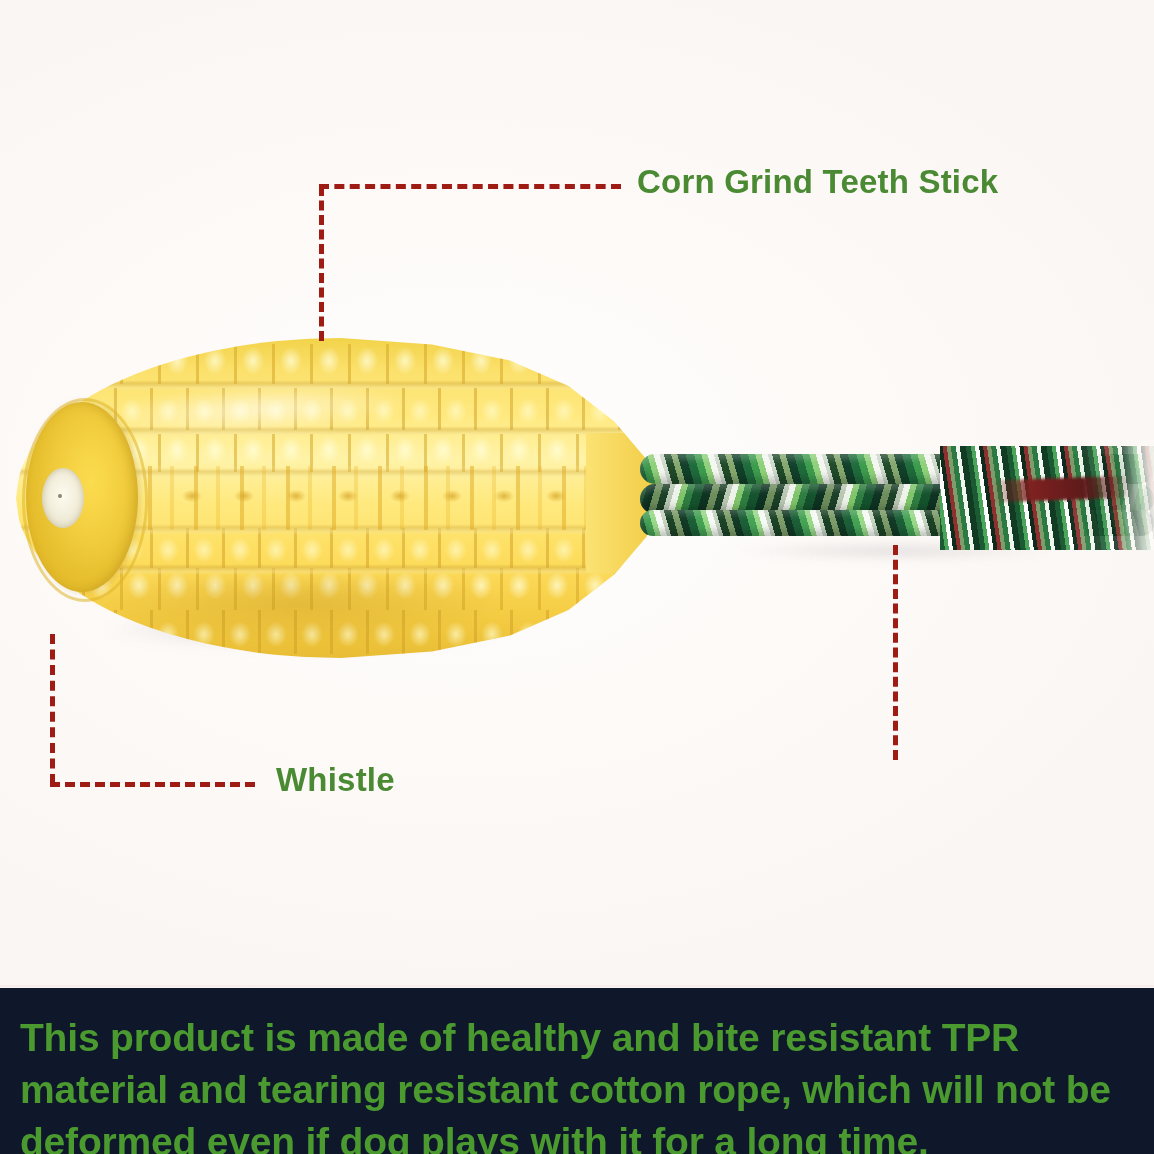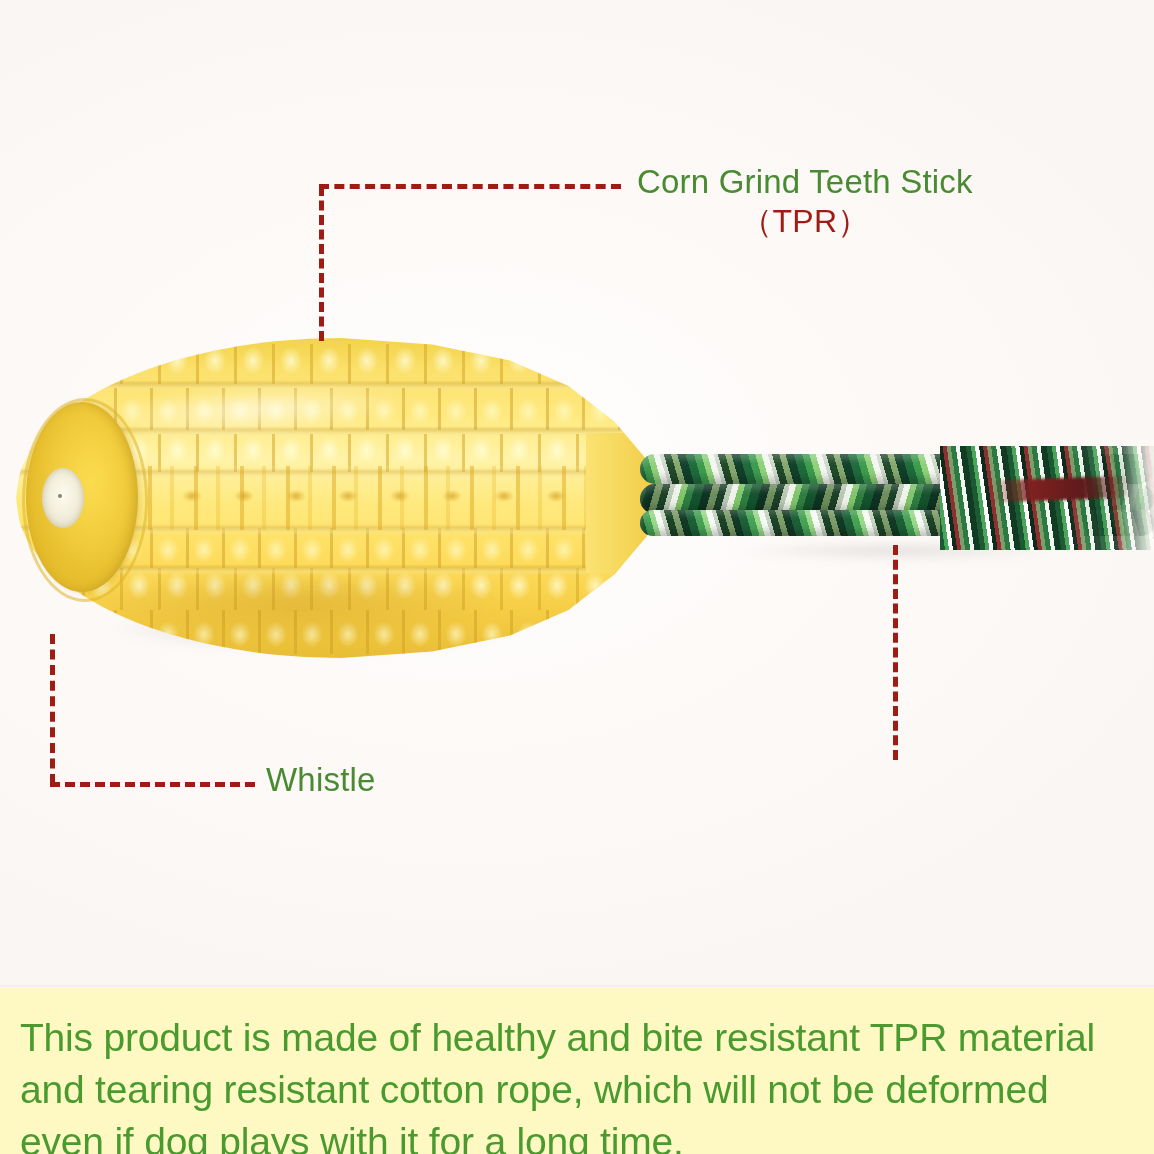--- a/index.html
+++ b/index.html
@@ -2,21 +2,21 @@
 <html><head>
 <meta charset="utf-8">
 <style>
   html,body{margin:0;padding:0;}
   body{
     width:1154px;height:1154px;
     background:#fcf8f5;
     font-family:"Liberation Sans", sans-serif;
     overflow:hidden;
   }
-  .page{position:relative;width:1154px;height:1154px;background:#fef9c3;}
+  .page{position:relative;width:1154px;height:1154px;background:#0f172a;font-weight:bold;}
 
   
   .photo{
     position:absolute;left:0;top:0;width:1154px;height:988px;
     background:
       radial-gradient(ellipse 70% 55% at 40% 48%, #ffffff 0%, #fdfaf8 45%, #faf6f3 100%);
     overflow:hidden;
   }
   .photo:after{
     content:"";position:absolute;left:0;right:0;bottom:0;height:3px;
@@ -34,21 +34,21 @@
   #lead-whistle-h{left:50px;top:782px;width:205px;}
   #lead-rope-v{left:893px;top:545px;height:215px;}
 
   
   .label{
     position:absolute;color:#4a8a33;font-size:33px;letter-spacing:.2px;
     white-space:nowrap;line-height:1.22;
   }
   #label-corn{left:637px;top:162px;text-align:center;}
   #label-corn .tpr{display:block;color:#9e1c14;font-size:32px;text-align:center;}
-  #label-whistle{left:266px;top:760px;}
+  #label-whistle{left:276px;top:760px;}
   #label-rope{left:742px;top:778px;}
 
   
   .corn-wrap{position:absolute;left:6px;top:330px;width:680px;height:360px;}
   .corn-shadow{
     position:absolute;left:40px;top:268px;width:580px;height:62px;
     background:radial-gradient(ellipse 50% 50% at 45% 50%, rgba(120,115,120,.30), rgba(120,115,120,0) 70%);
     filter:blur(6px);
   }
   .corn-body{
@@ -254,21 +254,20 @@
     </div>
 
     <div class="lead lead-v" id="lead-corn-v"></div>
     <div class="lead lead-h" id="lead-corn-h"></div>
     <div class="lead lead-v" id="lead-whistle-v"></div>
     <div class="lead lead-h" id="lead-whistle-h"></div>
     <div class="lead lead-v" id="lead-rope-v"></div>
 
     <div class="label" id="label-corn">
       <span>Corn Grind Teeth Stick</span>
-      <span class="tpr">（TPR）</span>
     </div>
 
     <div class="label" id="label-whistle">Whistle</div>
 
   </div>
 
   <div class="caption">This product is made of healthy and bite resistant TPR material and tearing resistant cotton rope, which will not be deformed even if dog plays with it for a long time.</div>
 
 </div>
 

